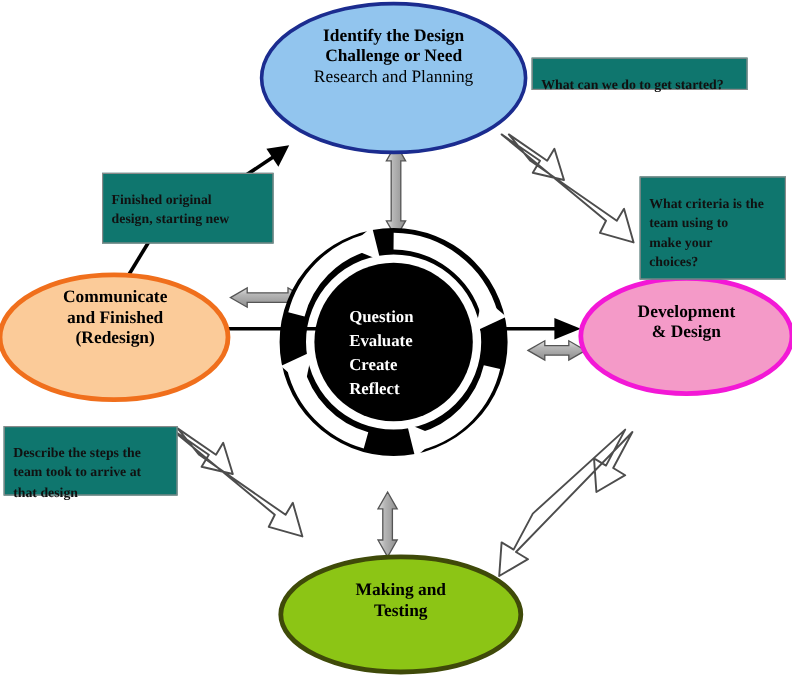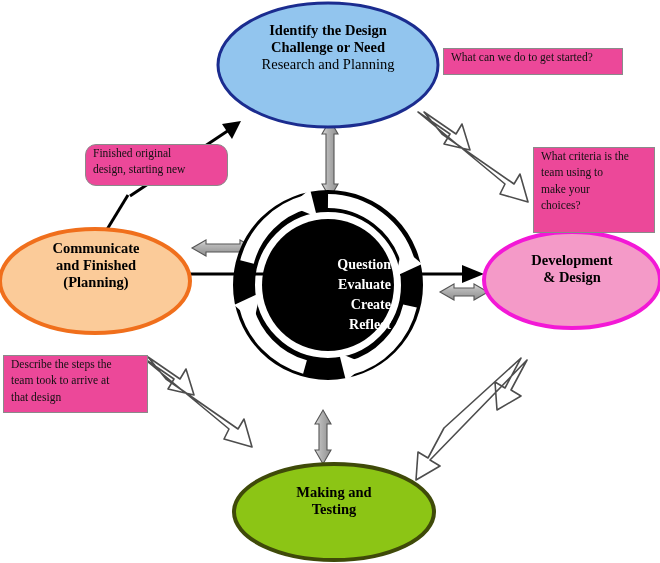--- a/index.html
+++ b/index.html
@@ -35,37 +35,38 @@
     font-weight: bold;
     color: #000000;
     pointer-events: none;
     line-height: 1.18;
   }
   .ellipse-label .sub {
     font-weight: normal;
   }
   .note {
     position: absolute;
-    background: #ec4899;
+    background: #0f766e;
     border: 1px solid #8a8a8a;
     box-sizing: border-box;
     font-family: "Liberation Serif", serif;
     font-size: 11.5px;
     color: #111111;
     line-height: 1.42;
-    padding: 0 6px 4px 7px;
+    padding: 14px 6px 4px 7px;
+    font-weight: bold;
   }
   .center-text {
     position: absolute;
     color: #ffffff;
     font-family: "Liberation Serif", serif;
     font-weight: bold;
     font-size: 14px;
     line-height: 1.42;
-    text-align: right;
+    text-align: left;
     pointer-events: none;
   }
 </style>
 </head>
 <body>
 
 <div id="canvas">
 
   <svg class="layer" viewBox="0 0 660 563">
     <defs>
@@ -153,21 +154,21 @@
 
   <div class="ellipse-label" style="left:228px; top:22px; width:200px; height:86px; font-size:14.5px;">
     <span>Identify the Design</span>
     <span>Challenge or Need</span>
     <span class="sub">Research and Planning</span>
   </div>
 
   <div class="ellipse-label" style="left:10px; top:240px; width:172px; height:84px; font-size:14.5px;">
     <span>Communicate</span>
     <span>and Finished</span>
-    <span>(Planning)</span>
+    <span>(Redesign)</span>
   </div>
 
   <div class="ellipse-label" style="left:254px; top:484px; width:160px; height:58px; font-size:14.5px;">
     <span>Making and</span>
     <span>Testing</span>
   </div>
 
   <div class="ellipse-label" style="left:492px; top:252px; width:160px; height:58px; font-size:14.5px;">
     <span>Development</span>
     <span>&amp; Design</span>
@@ -184,21 +185,21 @@
     <div>What can we do to get started?</div>
   </div>
 
   <div class="note" style="left:533px; top:147px; width:122px; height:86px;">
     <div>What criteria is the</div>
     <div>team using to</div>
     <div>make your</div>
     <div>choices?</div>
   </div>
 
-  <div class="note" style="left:85px; top:144px; width:143px; height:42px;border-radius:11px;">
+  <div class="note" style="left:85px; top:144px; width:143px; height:59px;">
     <div>Finished original</div>
     <div>design, starting new</div>
   </div>
 
   <div class="note" style="left:3px; top:355px; width:145px; height:58px;">
     <div>Describe the steps the</div>
     <div>team took to arrive at</div>
     <div>that design</div>
   </div>
 

